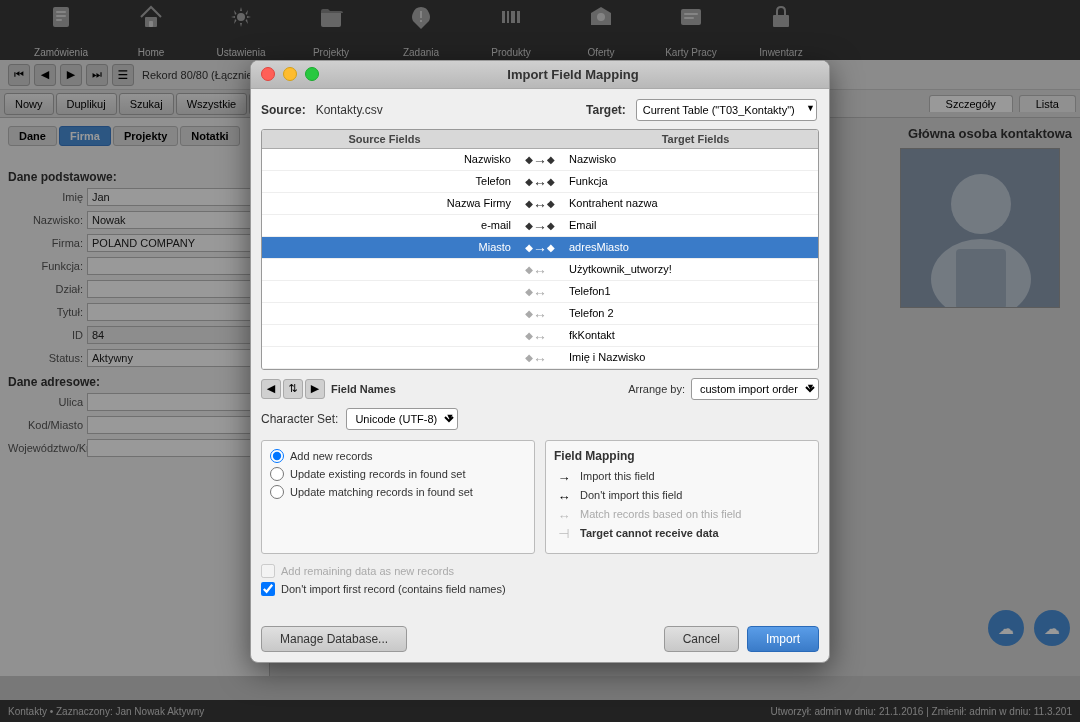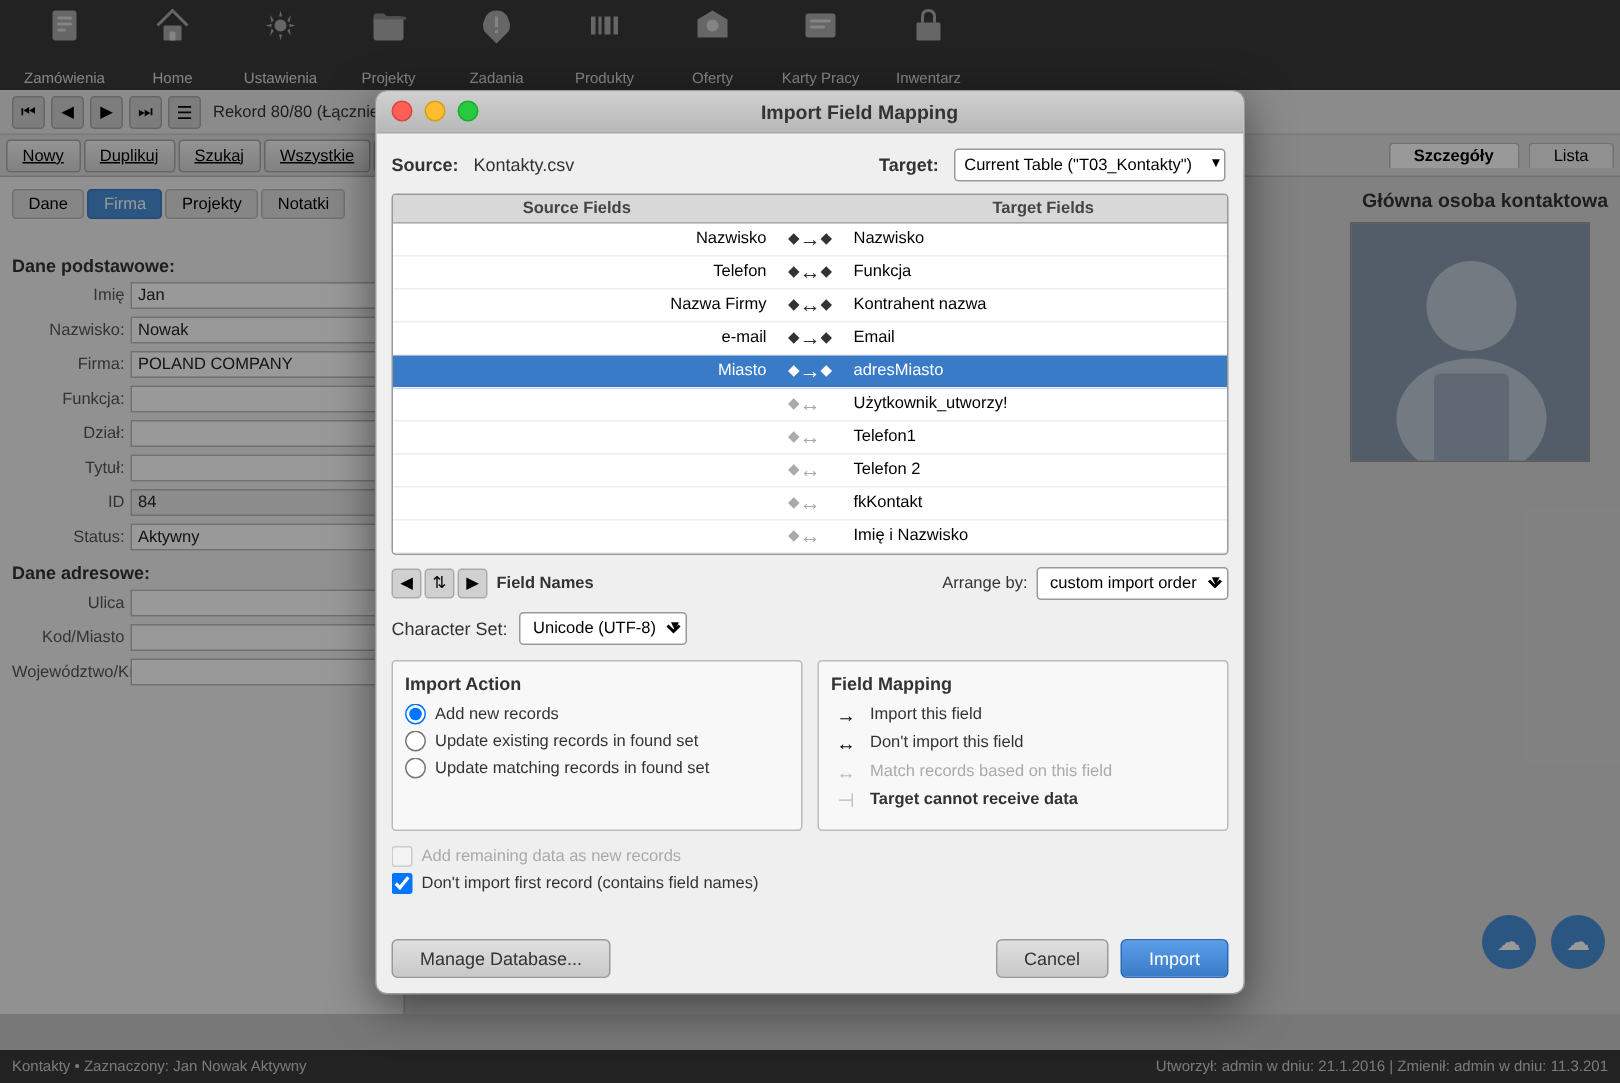--- a/index.html
+++ b/index.html
@@ -1,42 +1,42 @@
 <!DOCTYPE html>
 <html><head>
   <meta charset="utf-8">
   <style>
     * { box-sizing: border-box; margin: 0; padding: 0; }
     body { font-family: -apple-system, BlinkMacSystemFont, 'Segoe UI', Arial, sans-serif; font-size: 12px; background: #c8c8c8; width: 1080px; height: 722px; overflow: hidden; position: relative; }
 
     
     .top-toolbar { background: #3a3a3a; height: 60px; display: flex; align-items: center; padding: 0 8px; gap: 2px; }
-    .toolbar-icon-group { display: flex; flex-direction: column; align-items: center; justify-content: center; width: 70px; height: 56px; color: #ddd; font-size: 10px; cursor: pointer; border-radius: 4px; gap: 16px; }
+    .toolbar-icon-group { display: flex; flex-direction: column; align-items: center; justify-content: center; width: 70px; height: 56px; color: #ddd; font-size: 10px; cursor: pointer; border-radius: 4px; gap: 16px; margin-left: 18px; }
     .toolbar-icon-group svg { width: 28px; height: 28px; }
     .toolbar-icon-group span { font-size: 10px; color: #ddd; }
 
     
     .nav-bar { background: #e8e8e8; height: 30px; display: flex; align-items: center; padding: 0 8px; gap: 4px; border-bottom: 1px solid #ccc; }
     .nav-arrow { background: #d0d0d0; border: 1px solid #aaa; border-radius: 3px; width: 22px; height: 22px; display: flex; align-items: center; justify-content: center; cursor: pointer; font-size: 11px; }
     .nav-record-info { font-size: 11px; color: #333; margin-left: 4px; }
     .nav-list-icon { background: #d0d0d0; border: 1px solid #aaa; border-radius: 3px; width: 22px; height: 22px; display: flex; align-items: center; justify-content: center; cursor: pointer; }
     .nav-edit-icons { display: flex; gap: 4px; margin-left: 8px; }
     .nav-edit-icon { background: #d0d0d0; border: 1px solid #aaa; border-radius: 3px; width: 22px; height: 22px; display: flex; align-items: center; justify-content: center; cursor: pointer; }
 
     
     .action-bar { background: #e0e0e0; height: 28px; display: flex; align-items: center; padding: 0 4px; gap: 2px; border-bottom: 1px solid #bbb; }
-    .action-btn { background: linear-gradient(180deg, #f5f5f5, #d8d8d8); border: 1px solid #aaa; border-radius: 3px; padding: 2px 10px; font-size: 11px; cursor: pointer; height: 22px; text-decoration: underline; }
+    .action-btn { background: linear-gradient(180deg, #f5f5f5, #d8d8d8); border: 1px solid #aaa; border-radius: 3px; padding: 2px 10px; font-size: 11px; cursor: pointer; height: 22px; }
     .tab { padding: 2px 16px; font-size: 11px; cursor: pointer; border: 1px solid #bbb; border-bottom: none; border-radius: 3px 3px 0 0; background: #f0f0f0; }
 
     
     .main-content { display: flex; height: calc(722px - 60px - 30px - 28px - 24px - 22px); background: #d8d8d8; }
 
     
     .left-panel { width: 270px; background: #f2f2f2; border-right: 1px solid #bbb; padding: 8px; overflow-y: auto; flex-shrink: 0; }
-    .section-tabs { display: flex; gap: 2px; margin-bottom: 24px; }
+    .section-tabs { display: flex; gap: 2px; margin-bottom: 24px; font-weight: bold; }
     .section-tab { padding: 3px 10px; font-size: 11px; cursor: pointer; border: 1px solid #bbb; border-radius: 3px; background: #e0e0e0; }
     .section-tab.active { background: #4a90d9; color: #fff; border-color: #3a7bc8; }
     .section-title { font-weight: bold; font-size: 12px; color: #333; margin: 8px 0 4px; }
     .field-row { display: flex; align-items: center; margin-bottom: 5px; gap: 4px; }
     .field-label { font-size: 11px; color: #555; width: 75px; text-align: right; flex-shrink: 0; }
     .field-value { font-size: 11px; color: #222; background: #fff; border: 1px solid #bbb; padding: 2px 4px; flex: 1; min-height: 18px; }
     .field-value.readonly { background: #ececec; }
 
     
     .right-panel { flex: 1; padding: 8px; background: #d8d8d8; position: relative; overflow: hidden; }
@@ -213,21 +213,21 @@
 <div class="action-bar">
   <button class="action-btn">Nowy</button>
   <button class="action-btn">Duplikuj</button>
   <button class="action-btn">Szukaj</button>
   <button class="action-btn">Wszystkie</button>
   <button class="action-btn">Drukuj listę</button>
   <button class="action-btn">Drukuj kartę</button>
   <button class="action-btn">Drukuj naklejki</button>
   <button class="action-btn">Zapisz wizytówkę vCard</button>
   <div style="margin-left:auto; display:flex; gap:6px;">
-    <div class="tab" style="padding:2px 16px; font-size:11px; cursor:pointer; border:1px solid #bbb; border-bottom:none; border-radius:3px 3px 0 0; background:#fff; font-weight:bold;">Szczegóły</div>
+    <div class="tab" style="padding:2px 16px; font-size:11px; cursor:pointer; border:1px solid #bbb; border-bottom:none; border-radius:3px 3px 0 0; background:#fff; font-weight:normal;">Szczegóły</div>
     <div class="tab" style="padding:2px 16px; font-size:11px; cursor:pointer; border:1px solid #bbb; border-bottom:none; border-radius:3px 3px 0 0; background:#f0f0f0;">Lista</div>
   </div>
 </div>
 
 <div class="main-content">
 
   <div class="left-panel">
     <div class="section-tabs">
       <div class="section-tab">Dane</div>
       <div class="section-tab active">Firma</div>
@@ -448,21 +448,20 @@
         <div style="position:relative;">
           <select class="charset-select">
             <option>Unicode (UTF-8)</option>
           </select>
           <span style="position:absolute;right:4px;top:4px;font-size:9px;pointer-events:none;">▼</span>
         </div>
       </div>
 
       <div class="bottom-section">
         <div class="import-action-box">
-          <div class="box-title">Import Action</div>
           <div class="radio-row">
             <input type="radio" class="radio-input" name="import-action" checked="" style="">
             <span class="radio-label">Add new records</span>
           </div>
           <div class="radio-row">
             <input type="radio" class="radio-input" name="import-action" style="">
             <span class="radio-label">Update existing records in found set</span>
           </div>
           <div class="radio-row">
             <input type="radio" class="radio-input" name="import-action" style="">

